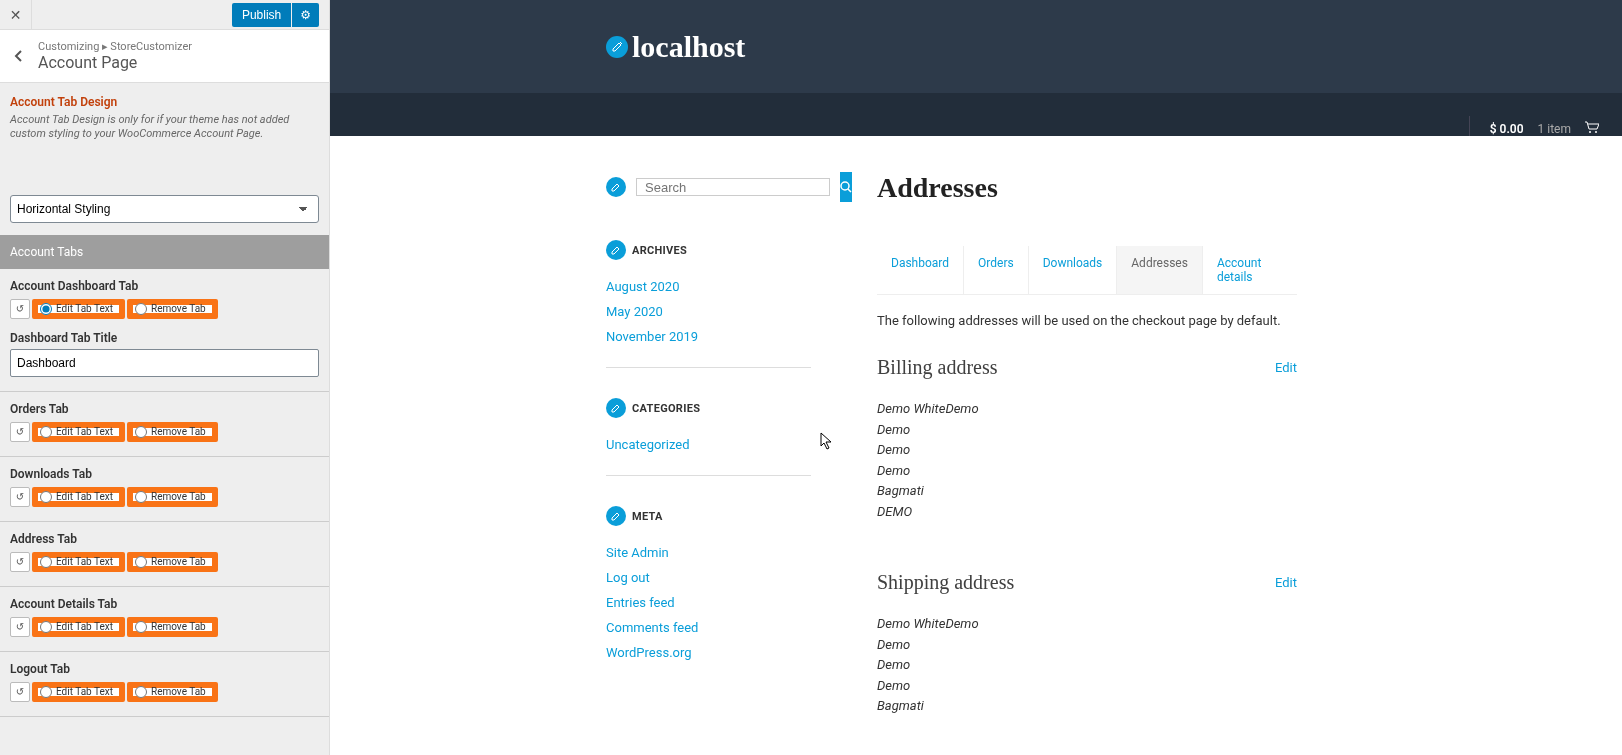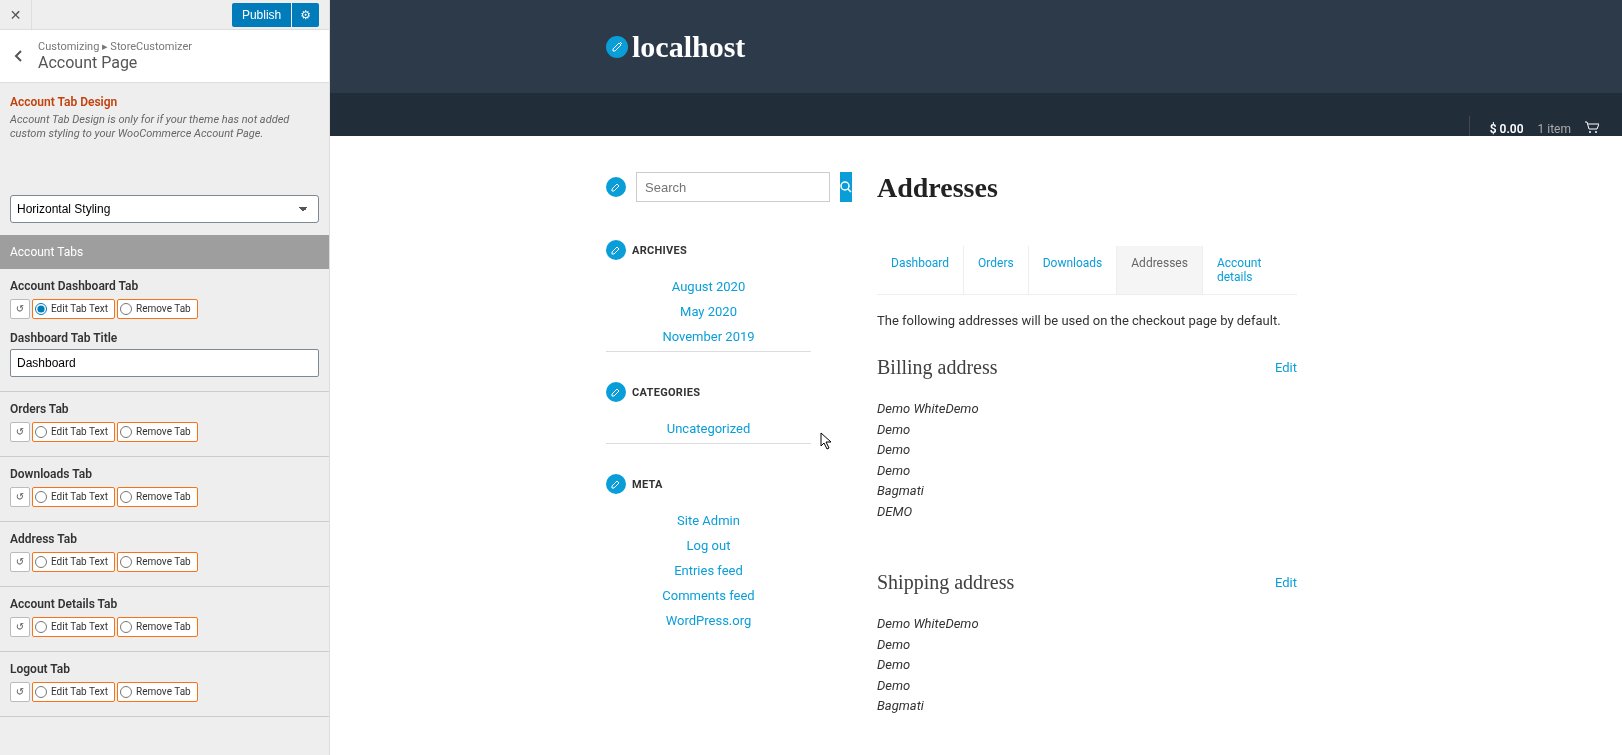--- a/index.html
+++ b/index.html
@@ -21,21 +21,21 @@
 .sb-body { flex:1; overflow-y: auto; padding: 0; }
 .sec-label { font-weight: 600; padding: 12px 10px 4px; color:#c2410c; }
 .sec-desc { font-style: italic; color:#666; padding: 0 10px 8px; font-size:11px; line-height:1.3; }
 .sel-wrap { padding: 0 10px 12px; margin-top: 45px; }
 select.styling { width: 100%; height: 28px; border:1px solid #7e8993; border-radius:3px; padding:0 24px 0 6px; background:#fff; font-size:12px; -webkit-appearance:none; appearance:none; background-image: linear-gradient(45deg, transparent 50%, #555 50%), linear-gradient(135deg, #555 50%, transparent 50%); background-position: calc(100% - 15px) 11px, calc(100% - 10px) 11px; background-size: 5px 5px, 5px 5px; background-repeat: no-repeat; }
 .tabs-header { background: #9e9e9e; color:#fff; padding: 10px 10px; font-size:12px; }
 .tab-section { padding: 10px 10px 14px; border-bottom: 1px solid #ccc; }
 .tab-sec-title { font-weight: 600; margin-bottom: 6px; }
 .tab-row { display:flex; gap: 2px; align-items:center; }
 .reset-ico { width: 20px; height:20px; border:1px solid #bbb; border-radius:2px; display:flex; align-items:center; justify-content:center; background:#fff; font-size:10px; color:#555; cursor:pointer; }
-.radio-pill { display:flex; align-items:center; border:1px solid #f97316; border-radius:2px; background:#fff; padding: 2px 6px 2px 2px; gap:4px; height:20px; cursor:pointer; }
+.radio-pill { display:flex; align-items:center; border:6px solid #f97316; border-radius:2px; background:#fff; padding: 2px 6px 2px 2px; gap:4px; height:20px; cursor:pointer; }
 .radio-pill input[type=radio] { margin:0; width:12px; height:12px; accent-color:#007cba; }
 .radio-pill span { font-size:10px; color:#333; }
 .field-label { font-weight:600; margin: 12px 0 4px; }
 input.tab-title { width: 100%; height:28px; border:1px solid #7e8993; border-radius:2px; padding: 0 6px; font-size:12px; }
 
 
 .preview { flex:1; background:#fff; display:flex; flex-direction:column; overflow:hidden; position:relative; }
 .site-header { background:#2d3a4a; height:93px; display:flex; align-items:center; padding-left: 276px; }
 .site-brand { display:flex; align-items:center; gap:4px; }
 .brand-badge { width:22px; height:22px; border-radius:50%; background:#0a9ed9; display:flex; align-items:center; justify-content:center; color:#fff; font-size:11px; }
@@ -45,24 +45,24 @@
 .cart-bar .items { color:#aaa; }
 .cart-bar .sep { width:1px; height:20px; background:#445; margin-right:6px; }
 .cart-ico { color:#fff; font-size:13px; }
 
 .content { flex:1; display:flex; padding: 36px 0 0 276px; overflow-y:auto; }
 .leftcol { width: 205px; margin-right: 66px; }
 .rightcol { width: 420px; }
 
 .search-wrap { display:flex; gap: 10px; align-items:center; margin-bottom: 38px; }
 .pencil-badge { width:20px; height:20px; border-radius:50%; background:#0a9ed9; display:flex; align-items:center; justify-content:center; color:#fff; font-size:10px; flex-shrink:0; }
-.search-input { flex:1; height:30px; border:1px solid #ccc; padding:8px 8px; font-size:13px; color:#888; }
+.search-input { flex:1; height:18px; border:1px solid #ccc; padding:8px 8px; font-size:13px; color:#888; }
 .search-btn { width:30px; height:30px; background:#0a9ed9; color:#fff; border:none; display:flex; align-items:center; justify-content:center; cursor:pointer; font-size:12px; }
 
-.widget { border-bottom: 1px solid #ddd; padding-bottom: 2px; margin-bottom: 30px; text-align: center; }
+.widget { border-bottom: 1px solid #ddd; padding-bottom: 18px; margin-bottom: 30px; }
 .widget:last-child { border-bottom:none; }
 .w-head { display:flex; align-items:center; gap:6px; margin-bottom: 14px; }
 .w-title { font-size:11px; font-weight:700; color:#333; letter-spacing:0.3px; }
 .widget ul { list-style:none; padding-left: 0; }
 .widget li a { color:#0a9ed9; text-decoration:none; font-size:13px; display:block; padding: 5px 0; }
 
 .page-title { font-family: Georgia, serif; font-size:28px; font-weight:700; margin-bottom: 42px; color:#222; }
 .acct-tabs { display:flex; border-bottom:1px solid #eee; margin-bottom: 18px; }
 .acct-tabs a { padding: 10px 14px; font-size:12px; color:#0a9ed9; text-decoration:none; border-right: 1px solid #eee; }
 .acct-tabs a:last-child { border-right:none; }

